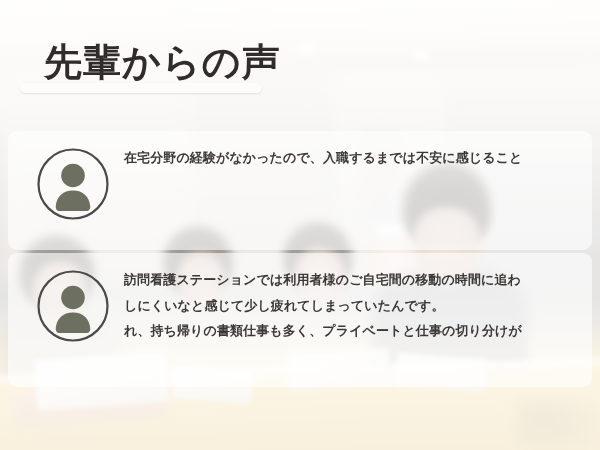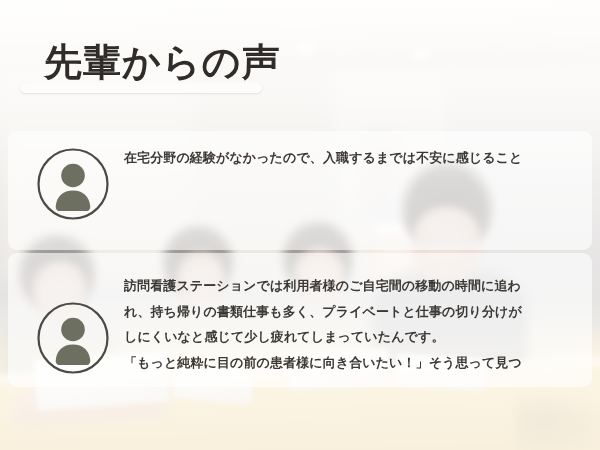--- a/index.html
+++ b/index.html
@@ -334,21 +334,21 @@
     left: 8px;
     width: 584px;
     box-sizing: border-box;
     background: rgba(255,255,255,.62);
     border-radius: 9px;
     display: flex;
     align-items: flex-start;
     padding: 12px 14px 12px 12px;
   }
   .card-1 { top: 131px; height: 119px; }
-  .card-2 { top: 253px; height: 134px; align-items: flex-end; }
+  .card-2 { top: 253px; height: 134px; }
 
   .avatar {
     flex: 0 0 auto;
     width: 74px;
     height: 74px;
     margin: 4px 14px 0 16px;
     position: relative;
   }
   .avatar svg { display: block; }
 
@@ -424,19 +424,18 @@
   <div class="card card-2">
     <div class="avatar">
       <svg width="74" height="74" viewBox="0 0 74 74" aria-hidden="true">
         <circle cx="37" cy="37" r="34.5" fill="none" stroke="#4a4a46" stroke-width="2.2"></circle>
         <circle cx="37" cy="28.5" r="11.8" fill="#6d7060"></circle>
         <path d="M37 43.5c-10.2 0-16.2 6.2-17.2 15.2-.35 3.1 1 5.3 4 5.3h26.4c3 0 4.35-2.2 4-5.3-1-9-7-15.2-17.2-15.2z" fill="#6d7060"></path>
       </svg>
     </div>
     <p class="quote">
       <span class="ln">訪問看護ステーションでは利用者様のご自宅間の移動の時間に追わ</span>
+      <span class="ln">しにくいなと感じて少し疲れてしまっていたんです。</span>
       <span class="ln">れ、持ち帰りの書類仕事も多く、プライベートと仕事の切り分けが</span>
-      <span class="ln">しにくいなと感じて少し疲れてしまっていたんです。</span>
-      <span class="ln">「もっと純粋に目の前の患者様に向き合いたい！」そう思って見つ</span>
     </p>
   </div>
 
 </div>
 
 </body></html>

